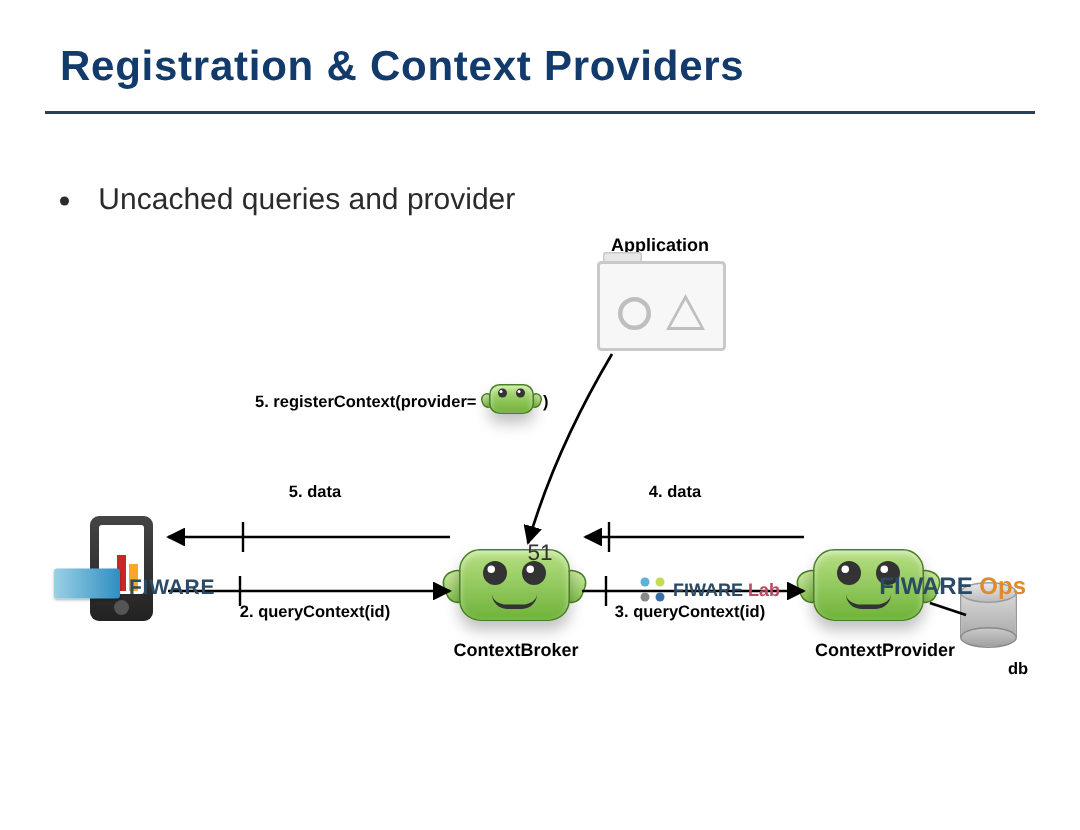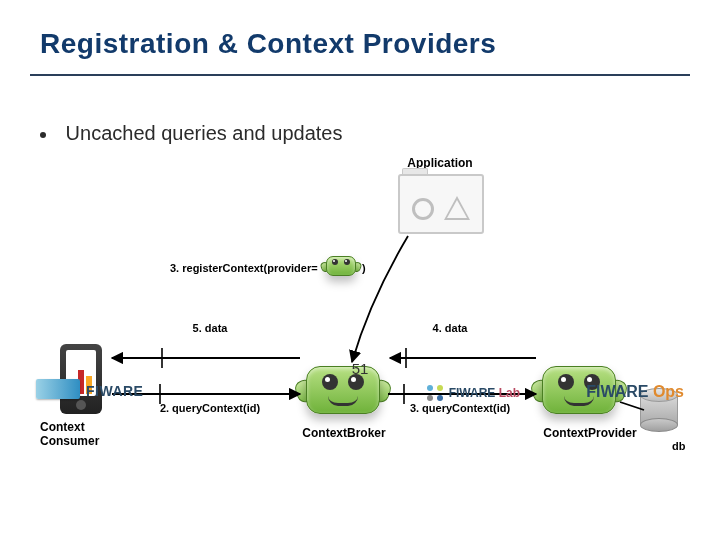--- a/index.html
+++ b/index.html
@@ -83,21 +83,21 @@
 </head>
 <body>
 
 <div class="slide">
 
   <div class="title">Registration &amp; Context Providers</div>
   <div class="rule"></div>
 
   <div class="bullet">
     <span class="dot"></span>
-    <span>Uncached queries and updates</span>
+    <span>Uncached queries and provider</span>
   </div>
 
   <div class="stage">
 
     <div class="label center" style="left:440px; top:6px;">Application</div>
     <div class="app">
       <div class="tab"></div>
         <div class="frame"></div>
         <div class="circ"></div>
         <div class="tri"></div>
@@ -105,22 +105,20 @@
     </div>
 
     <div class="phone">
       <div class="screen">
           <div class="bar b1"></div>
           <div class="bar b2"></div>
           <div class="bar b3"></div>
         </div>
       <div class="btn"></div>
     </div>
-    <div class="label" style="left:40px; top:270px; white-space:pre; text-align:left;">Context
-Consumer</div>
 
     <div class="node" style="left:306px; top:216px;">
       <div class="arm l"></div>
         <div class="arm r"></div>
         <div class="body"></div>
         <div class="eye l"></div>
         <div class="eye r"></div>
         <div class="mouth"></div>
     </div>
     <div class="label center" style="left:344px; top:276px;">ContextBroker</div>
@@ -135,21 +133,21 @@
     </div>
     <div class="label center" style="left:590px; top:276px;">ContextProvider</div>
 
     <div class="db" style="left:640px; top:238px;">
       <div class="mid"></div>
         <div class="top"></div>
         <div class="bot"></div>
     </div>
     <div class="label small" style="left:672px; top:290px;">db</div>
 
-    <div class="label small" style="left:170px; top:112px;">3. registerContext(provider=</div>
+    <div class="label small" style="left:170px; top:112px;">5. registerContext(provider=</div>
     <div class="node mini" style="left:326px; top:106px;">
       <div class="arm l"></div>
         <div class="arm r"></div>
         <div class="body"></div>
         <div class="eye l"></div>
         <div class="eye r"></div>
     </div>
     <div class="label small" style="left:362px; top:112px;">)</div>
 
     <div class="label small center" style="left:210px; top:172px;">5. data</div>

